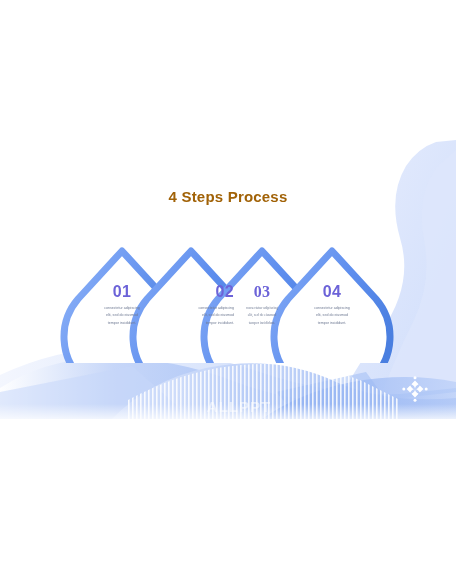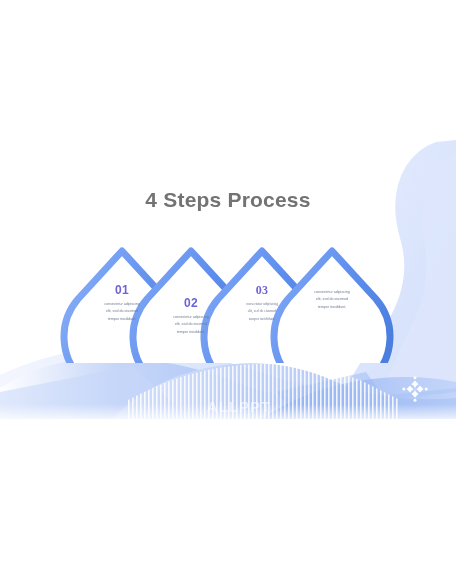--- a/index.html
+++ b/index.html
@@ -11,33 +11,33 @@
   }
 
   
   #bg{position:absolute;left:0;top:0;width:456px;height:586px;}
   #bg svg{position:absolute;left:0;top:0;}
 
   
   #title{
     position:absolute;left:0;top:188px;width:456px;
     text-align:center;
-    font-size:21px;font-weight:bold;letter-spacing:.2px;
-    color:#737373;
+    font-size:15px;font-weight:bold;letter-spacing:.2px;
+    color:#a16207;
   }
 
   
   #steps{position:absolute;left:0;top:243px;width:456px;height:120px;}
   #steps svg{position:absolute;left:0;top:0;}
 
   .step-text{
     position:absolute;width:86px;text-align:center;
   }
   .step-num{
-    font-size:12px;font-weight:bold;color:#6c63d8;letter-spacing:.3px;
+    font-size:16px;font-weight:bold;color:#6c63d8;letter-spacing:.3px;
     line-height:1;
   }
   .step-body{
     margin-top:5px;
     font-size:3.6px;line-height:2.05;color:#6f7a93;
   }
   .step-body div{white-space:nowrap;}
 
   
   #logo{position:absolute;left:401px;top:375px;width:28px;height:28px;}
@@ -161,39 +161,40 @@
 
     <div class="step-text" style="left:79px;top:41px;">
       <div class="step-num">01</div>
       <div class="step-body">
         <div>consectetur adipiscing</div>
         <div>elit, sed do eiusmod</div>
         <div>tempor incididunt.</div>
       </div>
     </div>
 
-    <div class="step-text" style="left:148px;top:54px;">
+    <div class="step-text" style="left:148px;top:41px;text-align:right;">
       <div class="step-num">02</div>
       <div class="step-body">
         <div>consectetur adipiscing</div>
         <div>elit, sed do eiusmod</div>
         <div>tempor incididunt.</div>
       </div>
     </div>
 
     <div class="step-text" style="left:219px;top:41px;font-family:Liberation Serif, serif;">
       <div class="step-num">03</div>
       <div class="step-body">
         <div>consectetur adipiscing</div>
         <div>elit, sed do eiusmod</div>
         <div>tempor incididunt.</div>
       </div>
     </div>
 
     <div class="step-text" style="left:289px;top:41px;">
+      <div class="step-num">04</div>
       <div class="step-body">
         <div>consectetur adipiscing</div>
         <div>elit, sed do eiusmod</div>
         <div>tempor incididunt.</div>
       </div>
     </div>
   </div>
 
   <div id="watermark">ALLPPT</div>
 

